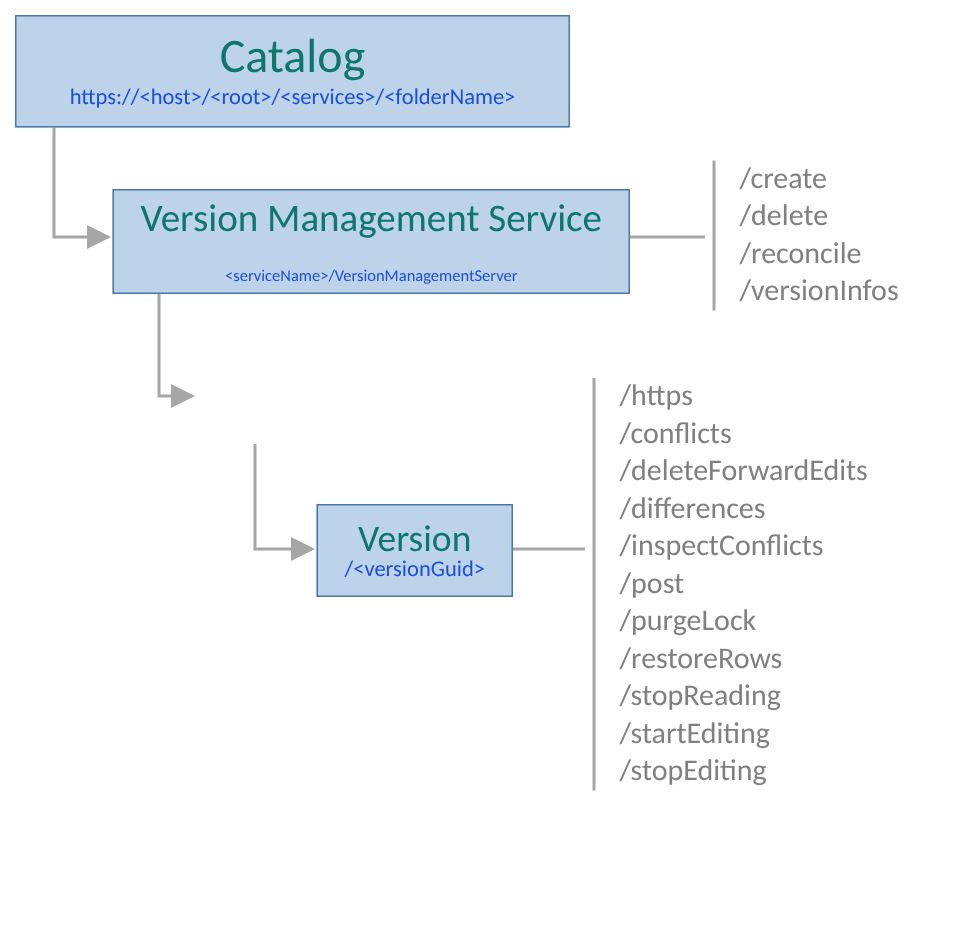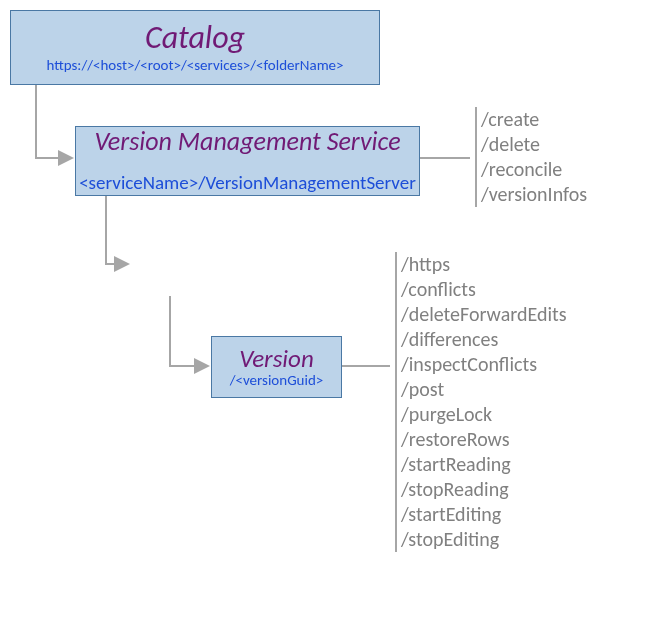--- a/index.html
+++ b/index.html
@@ -22,51 +22,50 @@
     border: 1px solid #4a78a4;
     box-sizing: border-box;
     display: flex;
     flex-direction: column;
     align-items: center;
     justify-content: center;
     text-align: center;
     padding: 4px 6px;
   }
   .node-title {
-    color: #701a75;
+    color: #0f766e;
     font-weight: 400;
     line-height: 1.05;
-    font-style: italic;
   }
   .node-sub {
     color: #1d4ed8;
     font-weight: 400;
     line-height: 1.1;
   }
   
   .catalog { left: 10px; top: 10px; width: 370px; height: 75px; }
   .catalog .node-title { font-size: 32px; }
   .catalog .node-sub   { font-size: 15px; margin-top: 2px; }
 
   .vms { left: 75px; top: 126px; width: 345px; height: 70px; }
   .vms .node-title { font-size: 26px; }
-  .vms .node-sub   { font-size: 19px; margin-top: 18px; }
+  .vms .node-sub   { font-size: 11px; margin-top: 18px; }
 
   .versions { left: 131px; top: 234px; width: 131px; height: 62px; }
   .versions .node-title { font-size: 25px; }
   .versions .node-sub   { font-size: 15px; }
 
   .version { left: 211px; top: 336px; width: 131px; height: 62px; }
   .version .node-title { font-size: 25px; }
   .version .node-sub   { font-size: 15px; }
 
   .endpoints {
     position: absolute;
     border-left: 2px solid #a6a6a6;
-    padding-left: 4px;
+    padding-left: 16px;
     color: #808080;
     font-size: 20px;
     line-height: 1.25;
     font-weight: 400;
   }
   .ep-vms { left: 475px; top: 107px; }
   .ep-version { left: 395px; top: 252px; }
 
   svg.connectors {
     position: absolute;
@@ -123,19 +122,18 @@
 
   <div class="endpoints ep-version">
     <div>/https</div>
     <div>/conflicts</div>
     <div>/deleteForwardEdits</div>
     <div>/differences</div>
     <div>/inspectConflicts</div>
     <div>/post</div>
     <div>/purgeLock</div>
     <div>/restoreRows</div>
-    <div>/startReading</div>
     <div>/stopReading</div>
     <div>/startEditing</div>
     <div>/stopEditing</div>
   </div>
 
 </div>
 
 </body></html>

